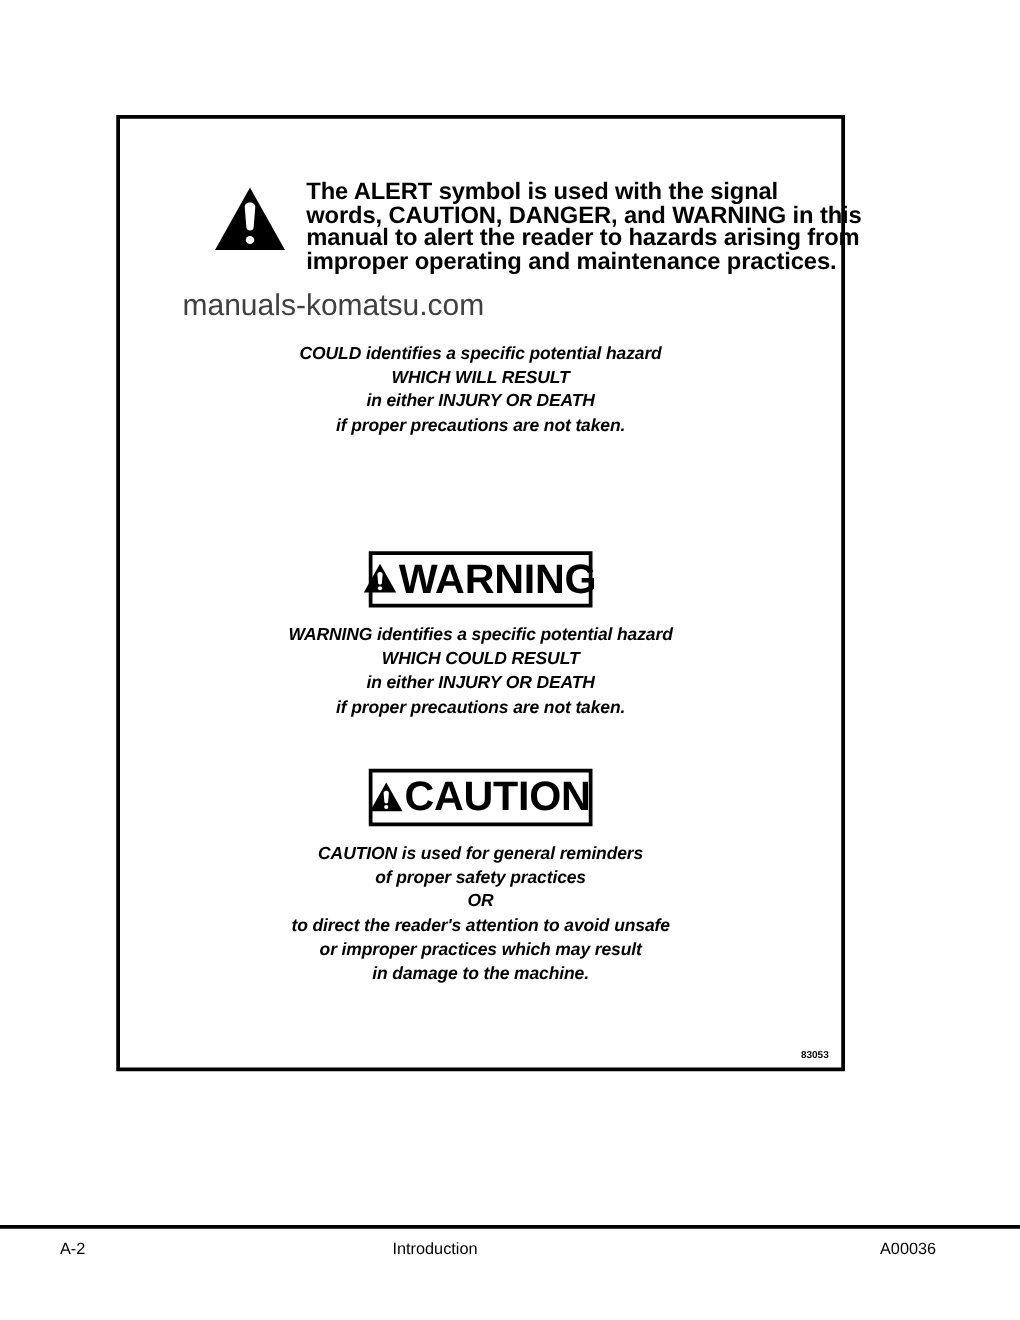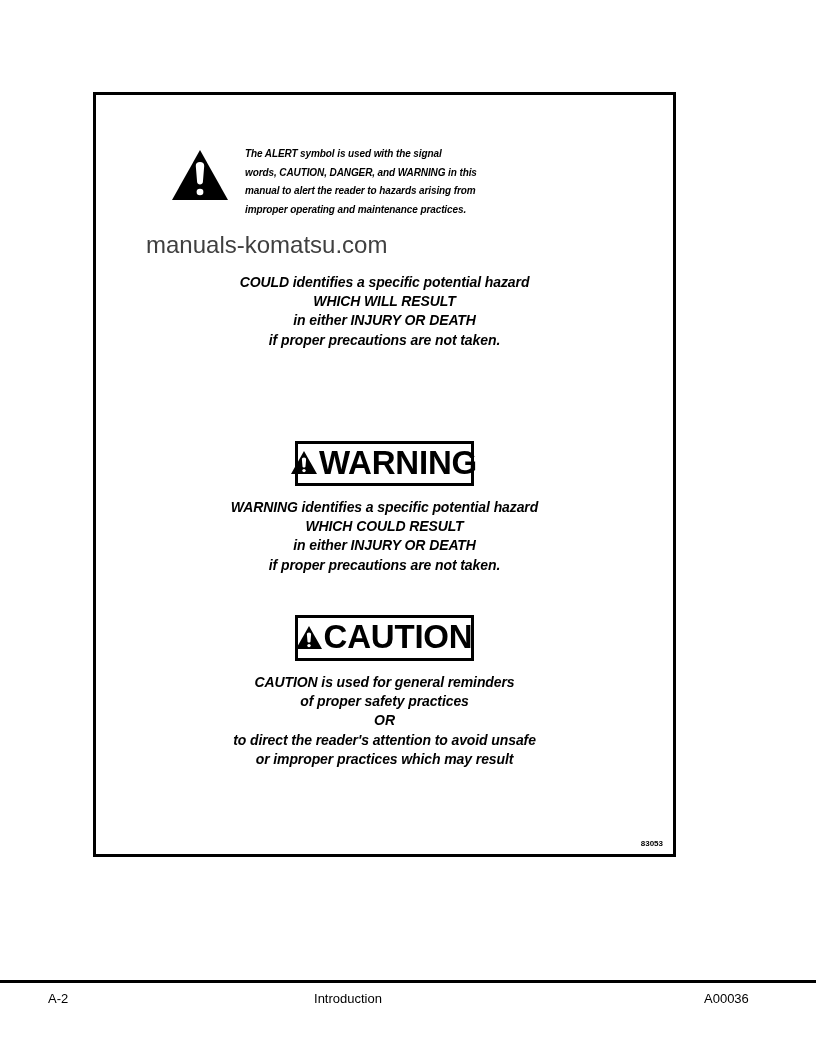--- a/index.html
+++ b/index.html
@@ -39,23 +39,22 @@
   }
   .alert-triangle-big {
     flex: 0 0 auto;
     width: 58px;
     height: 52px;
     margin-top: 4px;
     margin-right: 16px;
   }
   .intro-text {
     flex: 1 1 auto;
-    font-style: italic;
-    font-weight: bold;
-    font-size: 10px;
+    font-weight: bold;
+    font-size: 19px;
     line-height: 18.5px;
     letter-spacing: -0.1px;
   }
   .intro-text div { white-space: nowrap; }
 
   
   .watermark {
     position: absolute;
     left: 50px;
     top: 136px;
@@ -214,20 +213,21 @@
         </svg>
       </span>
       <span class="signal-word">CAUTION</span>
     </div>
     <div class="signal-body">
       <div>CAUTION is used for general reminders</div>
       <div>of proper safety practices</div>
       <div>OR</div>
       <div>to direct the reader's attention to avoid unsafe</div>
       <div>or improper practices which may result</div>
+      <div>in damage to the machine.</div>
     </div>
   </div>
 
   <div class="figure-code">83053</div>
 </div>
 
 <div class="footer-rule"></div>
 <div class="footer">
   <span class="footer-left">A-2</span>
   <span class="footer-center">Introduction</span>

